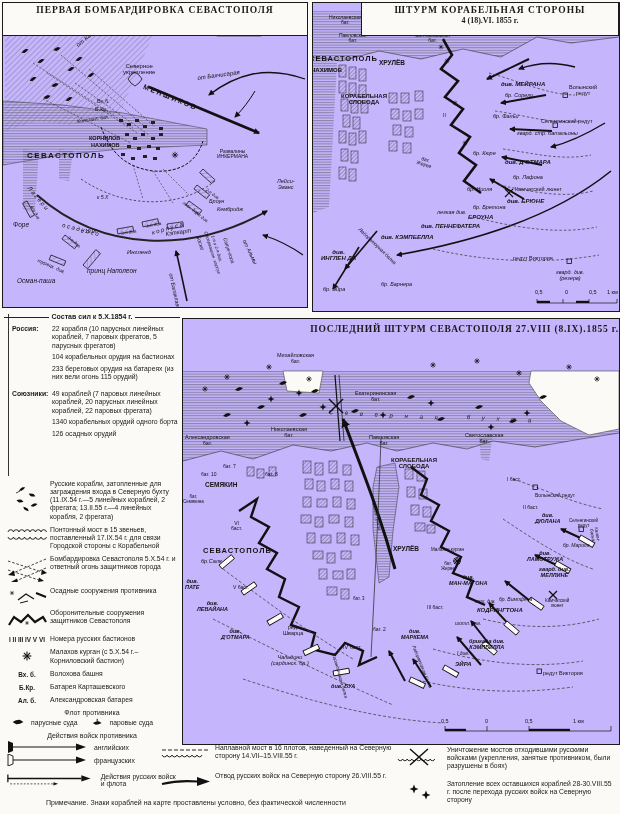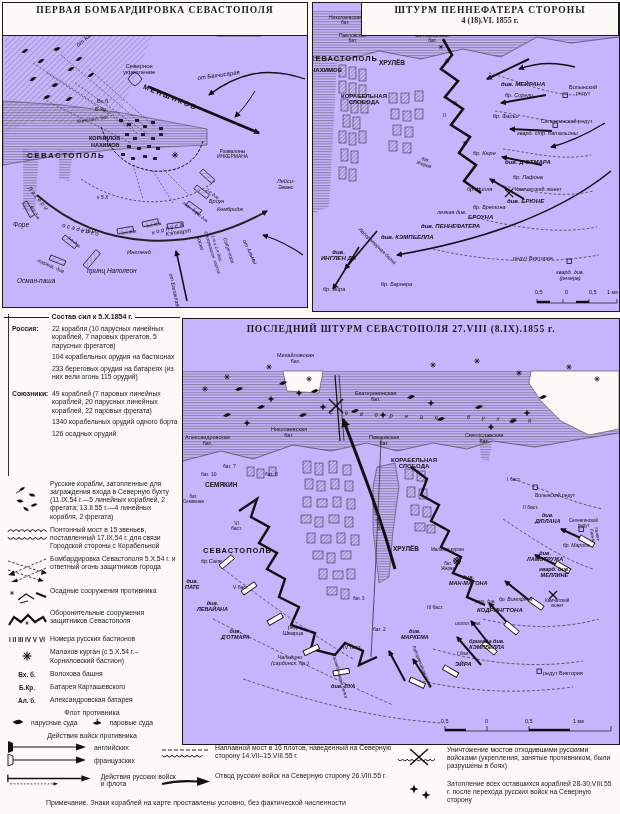--- a/index.html
+++ b/index.html
@@ -6,21 +6,21 @@
   #page{position:relative;width:620px;height:814px;background:#fbfaf6;font-family:"Liberation Sans",sans-serif;color:#1a1a1a;overflow:hidden;}
   .panel{position:absolute;border:1.6px solid #1a1a1a;background:#c4b5fd;overflow:hidden;}
   .panel svg{position:absolute;left:0;top:0;z-index:1;}
   .labels{position:absolute;left:0;top:0;right:0;bottom:0;z-index:3;pointer-events:none;}
   .lbl{position:absolute;font-size:6px;line-height:1.08;white-space:pre-line;transform-origin:0 0;text-align:center;color:#141414;}
   .map-title{font-family:"Liberation Serif","DejaVu Serif",serif;font-weight:bold;text-align:center;}
   .m1title{position:absolute;top:0;left:0;right:0;height:30px;background:#fbfaf6;border-bottom:1.6px solid #1a1a1a;z-index:4;padding-top:2px;}
   .m1title .t{font-size:9.5px;letter-spacing:1px;}
   .m1title .d{font-size:8px;margin-top:1px;}
   .m2titlebox{position:absolute;top:-1px;left:48px;width:256px;height:30px;background:#fbfaf6;border:1.6px solid #1a1a1a;z-index:4;padding-top:2px;}
-  .m3title{position:absolute;top:5px;left:0;right:0;z-index:4;font-size:9.5px;letter-spacing:0.8px;}
+  .m3title{position:absolute;top:5px;left:0;right:0;z-index:4;font-size:9.5px;letter-spacing:0.8px;text-align:right;}
   
   .forces{position:absolute;left:4px;top:313px;width:176px;font-size:6.8px;line-height:1.25;}
   .fhead{display:flex;align-items:center;gap:3px;font-size:7px;font-weight:bold;margin-bottom:3px;}
   .fhead .hl{flex:1;border-top:1px solid #222;height:0;}
   .frow{display:flex;margin-bottom:5px;}
   .flabel{width:40px;flex:none;text-align:left;padding-left:8px;font-weight:bold;}
   .fitems{flex:1;}
   .fitems p{margin:0 0 3px 0;}
   .vrule{position:absolute;left:8px;top:314px;height:162px;border-left:1px solid #333;}
   .legend{position:absolute;left:4px;top:480px;width:176px;}
@@ -299,21 +299,21 @@
         <line x1="224" y1="300" x2="304" y2="300"></line>
         <line x1="224" y1="296" x2="224" y2="300"></line>
           <line x1="250" y1="296" x2="250" y2="300"></line>
         <line x1="276" y1="296" x2="276" y2="300"></line>
           <line x1="304" y1="296" x2="304" y2="300"></line>
         <rect x="224" y="297.8" width="13" height="2.2" fill="#111" stroke="none"></rect>
         <rect x="263" y="297.8" width="13" height="2.2" fill="#111" stroke="none"></rect>
       </g>
     </svg>
     <div class="m2titlebox">
-      <div class="map-title" style="font-size:9.5px;letter-spacing:1px;">ШТУРМ ПЕННЕФАТЕРА СТОРОНЫ</div>
+      <div class="map-title" style="font-size:9.5px;letter-spacing:1px;">ШТУРМ КОРАБЕЛЬНАЯ СТОРОНЫ</div>
       <div class="map-title" style="font-size:8px;margin-top:1px;">4 (18).VI. 1855 г.</div>
     </div>
     <div class="labels">
         <span class="lbl" style="left: 16px; top: 12px; font-size: 5px;">Николаевская
 бат.</span>
         <span class="lbl" style="left: 26px; top: 30px; font-size: 5px;">Павловская
 бат.</span>
         <span class="lbl" style="left: 102px; top: 30px; font-size: 5px;">Святославская
 бат.</span>
         <span class="lbl" style="left: -4px; top: 52px; font-size: 7.5px; font-weight: bold; letter-spacing: 1px;">СЕВАСТОПОЛЬ</span>

